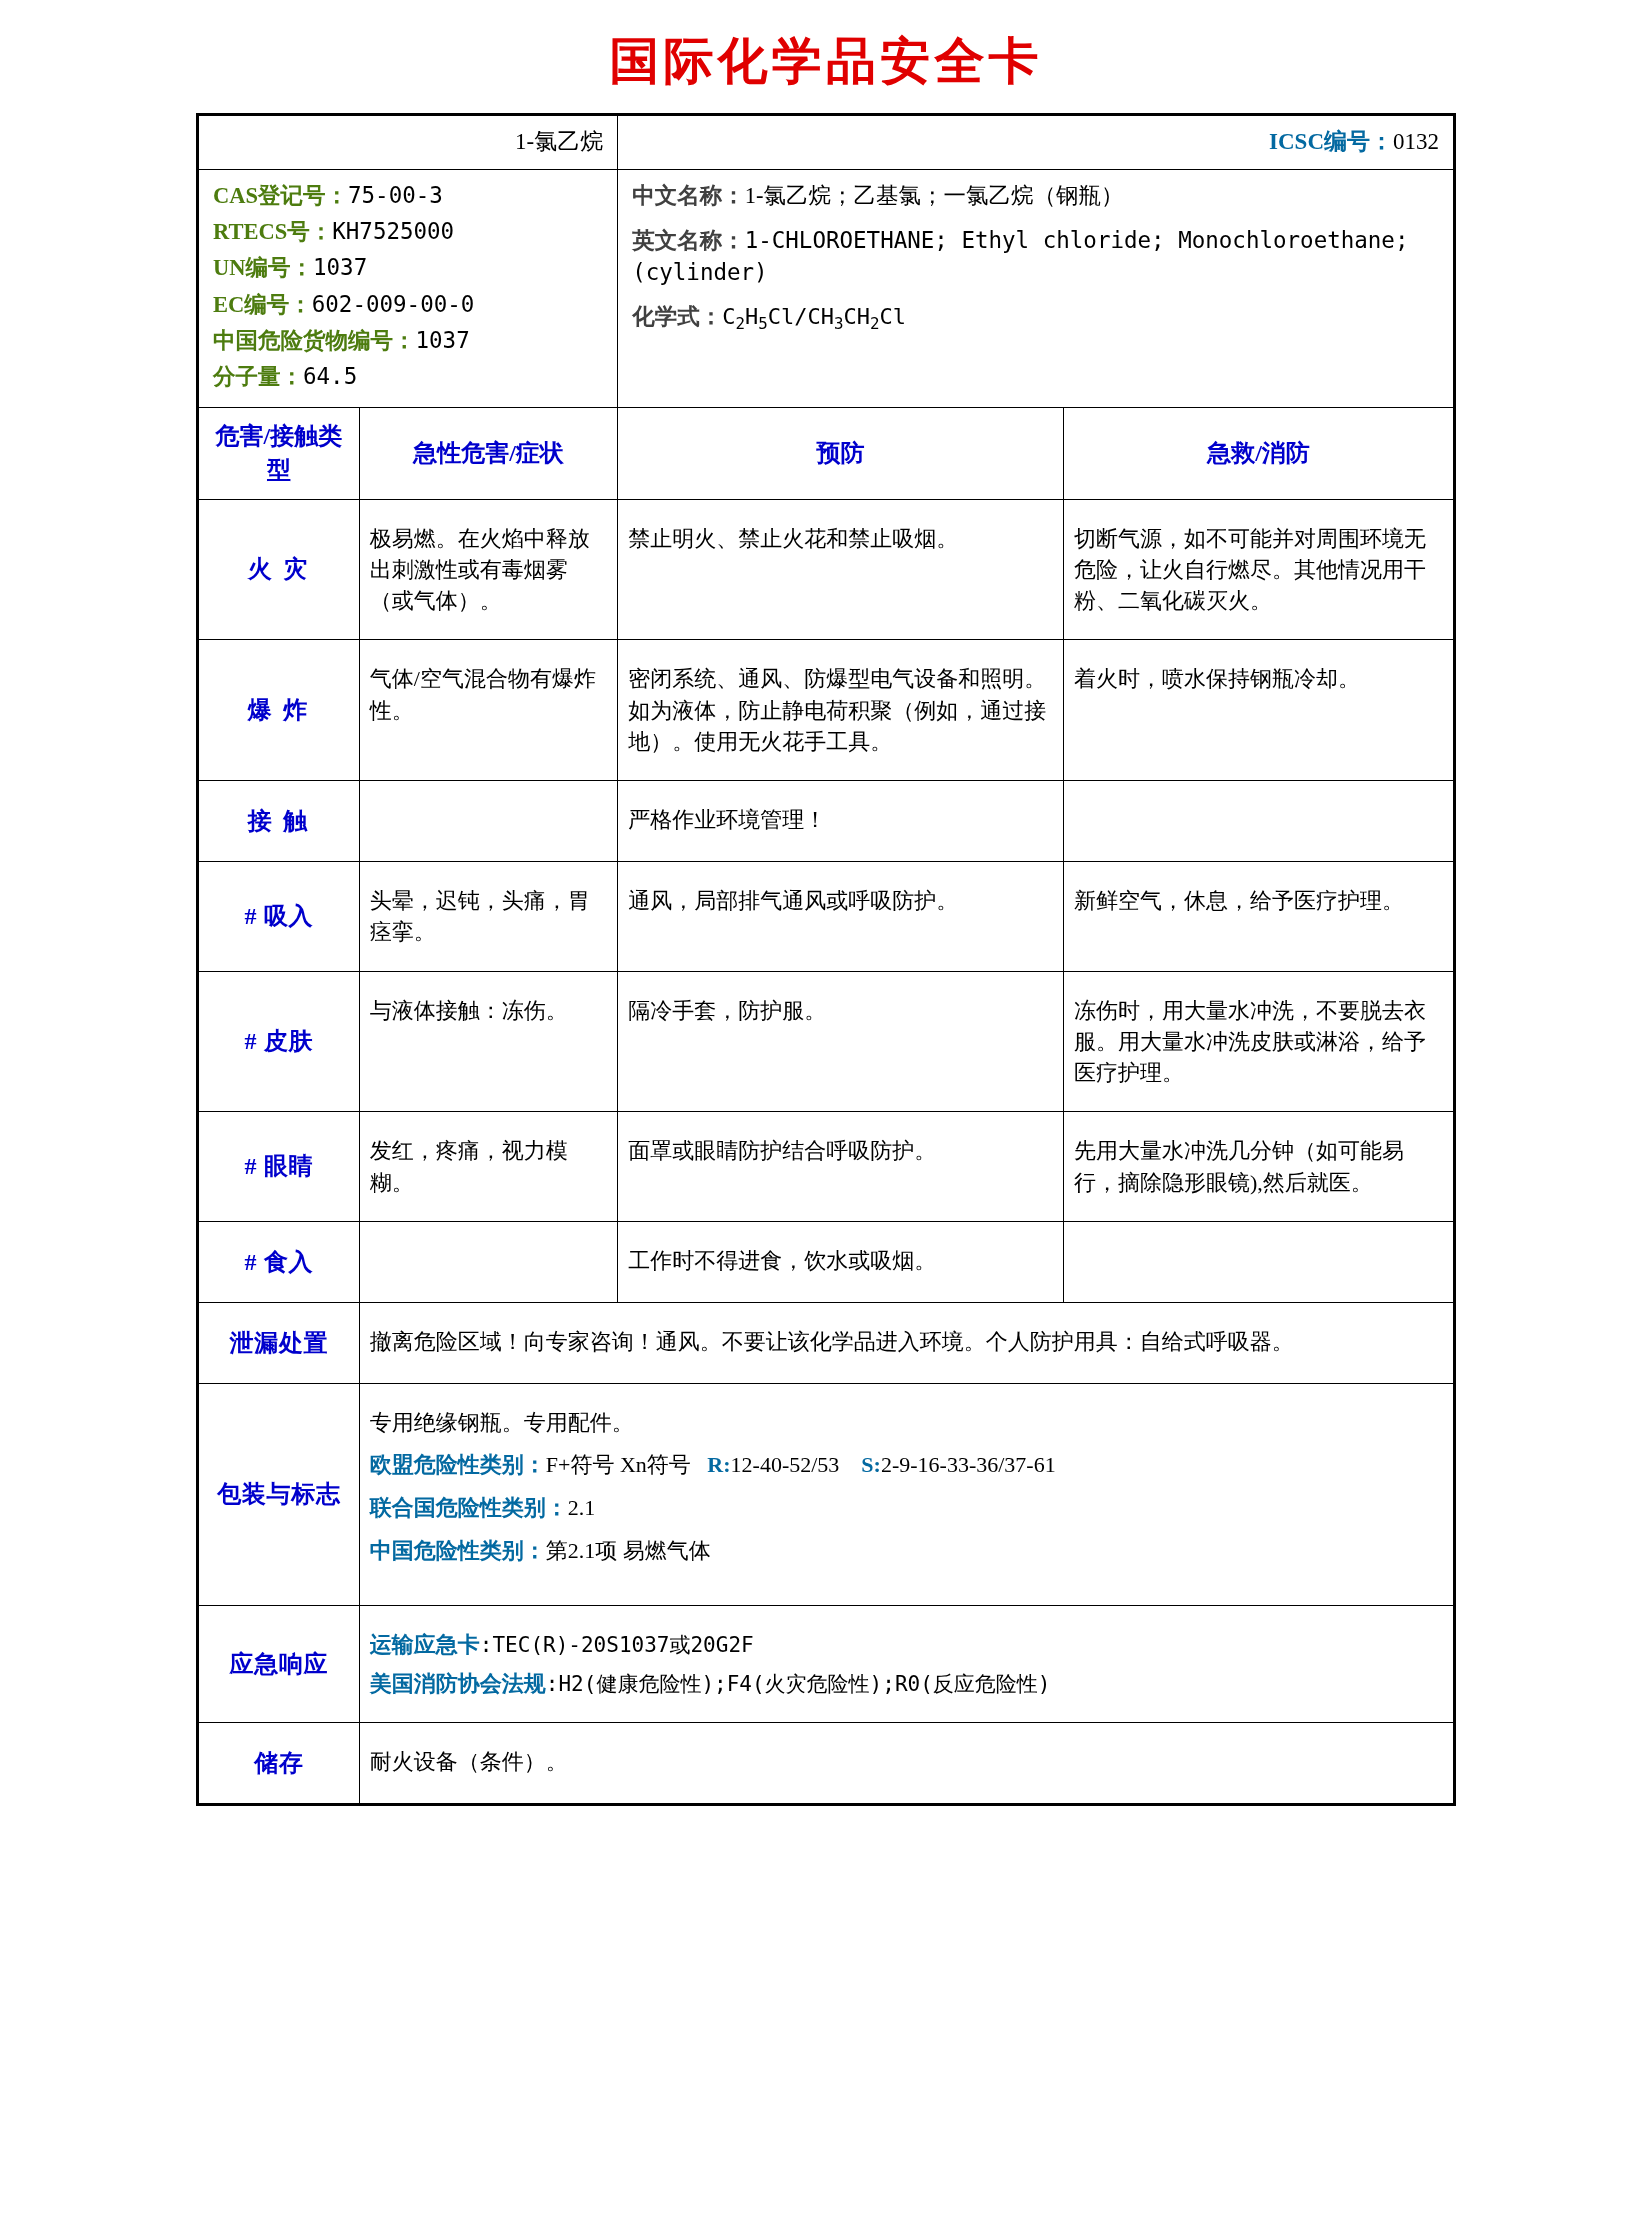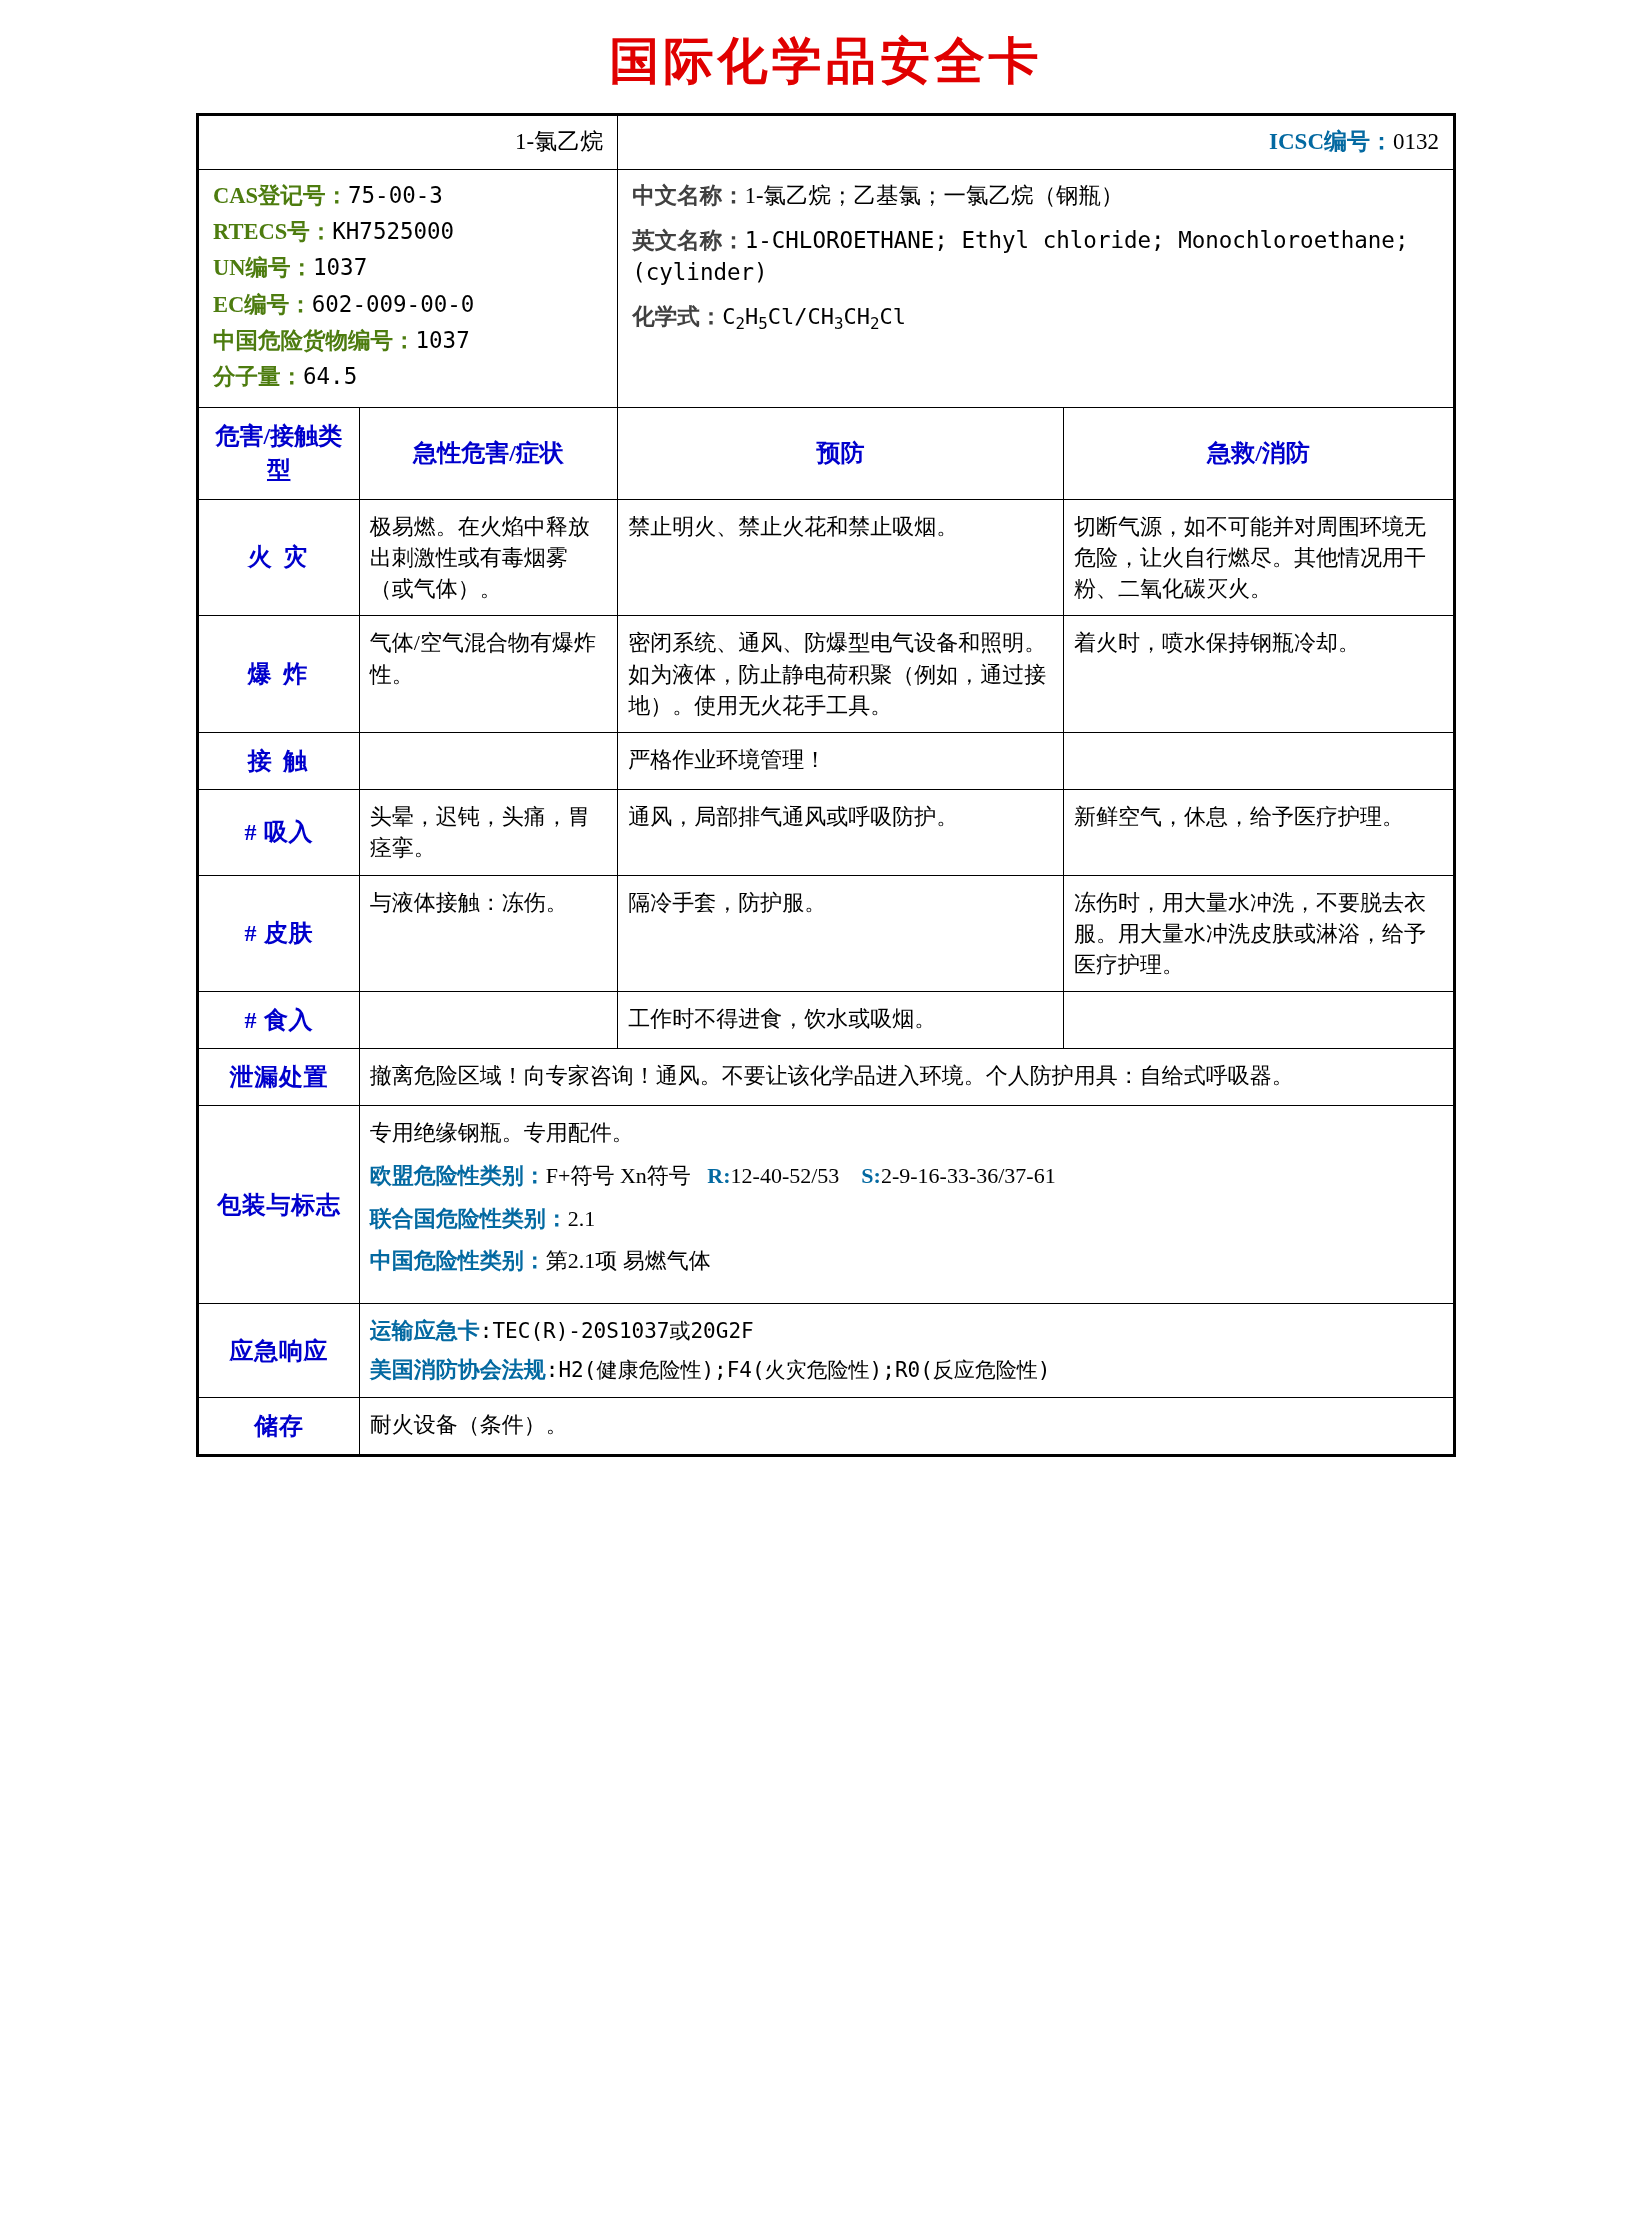--- a/index.html
+++ b/index.html
@@ -33,21 +33,21 @@
     box-sizing: border-box;
   }
   table {
     border-collapse: collapse;
     width: 100%;
     table-layout: fixed;
   }
   td {
     border: 1.4px solid #000;
     vertical-align: top;
-    padding: 11px 10px;
+    padding: 23px 10px;
     font-size: 22px;
     line-height: 1.42;
   }
   .bluebold { color: #0369a1; font-weight: bold; }
   .mono { font-family: "DejaVu Sans Mono", "Liberation Mono", monospace; }
 
   
   .namebar td {
     font-size: 23px;
     padding: 10px 14px;
@@ -195,20 +195,26 @@
         <td class="cell">新鲜空气，休息，给予医疗护理。</td>
       </tr>
 
       <tr>
         <td class="rowlabel small"># 皮肤</td>
         <td class="cell">与液体接触：冻伤。</td>
         <td class="cell">隔冷手套，防护服。</td>
         <td class="cell">冻伤时，用大量水冲洗，不要脱去衣服。用大量水冲洗皮肤或淋浴，给予医疗护理。</td>
       </tr>
 
+      <tr>
+        <td class="rowlabel small"># 眼睛</td>
+        <td class="cell">发红，疼痛，视力模糊。</td>
+        <td class="cell">面罩或眼睛防护结合呼吸防护。</td>
+        <td class="cell">先用大量水冲洗几分钟（如可能易行，摘除隐形眼镜),然后就医。</td>
+      </tr>
 
       <tr>
         <td class="rowlabel small"># 食入</td>
         <td class="cell"></td>
         <td class="cell">工作时不得进食，饮水或吸烟。</td>
         <td class="cell"></td>
       </tr>
 
       <tr>
         <td class="rowlabel small">泄漏处置</td>

